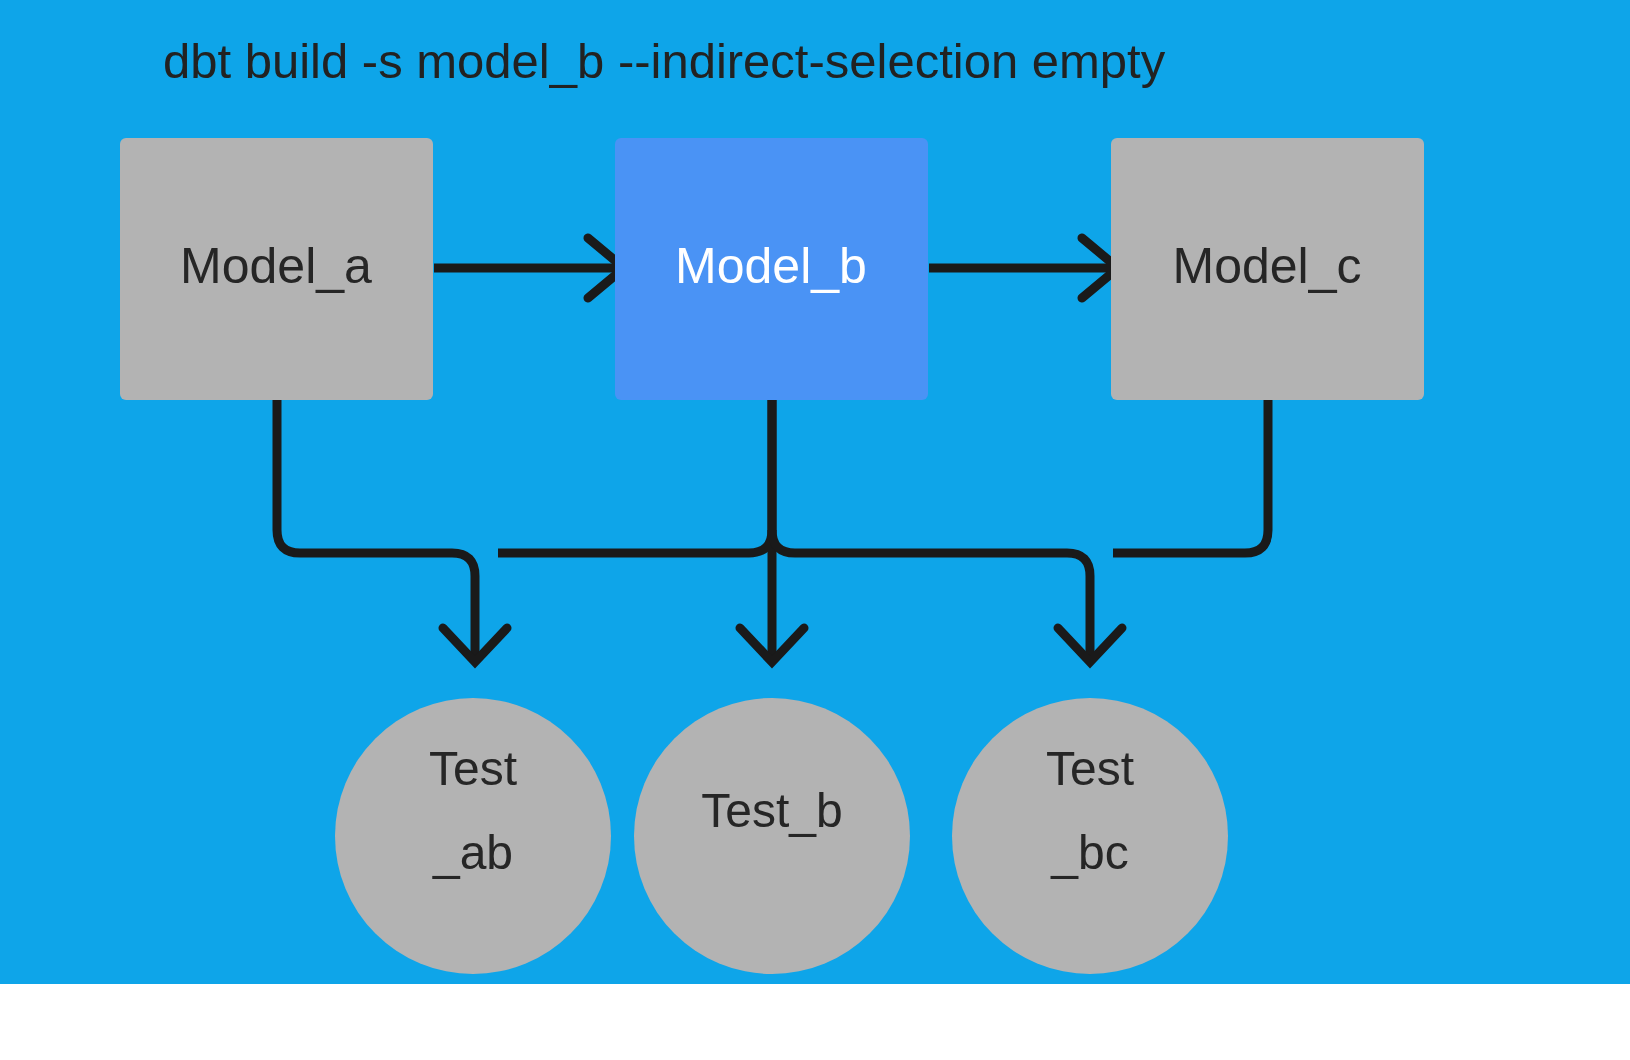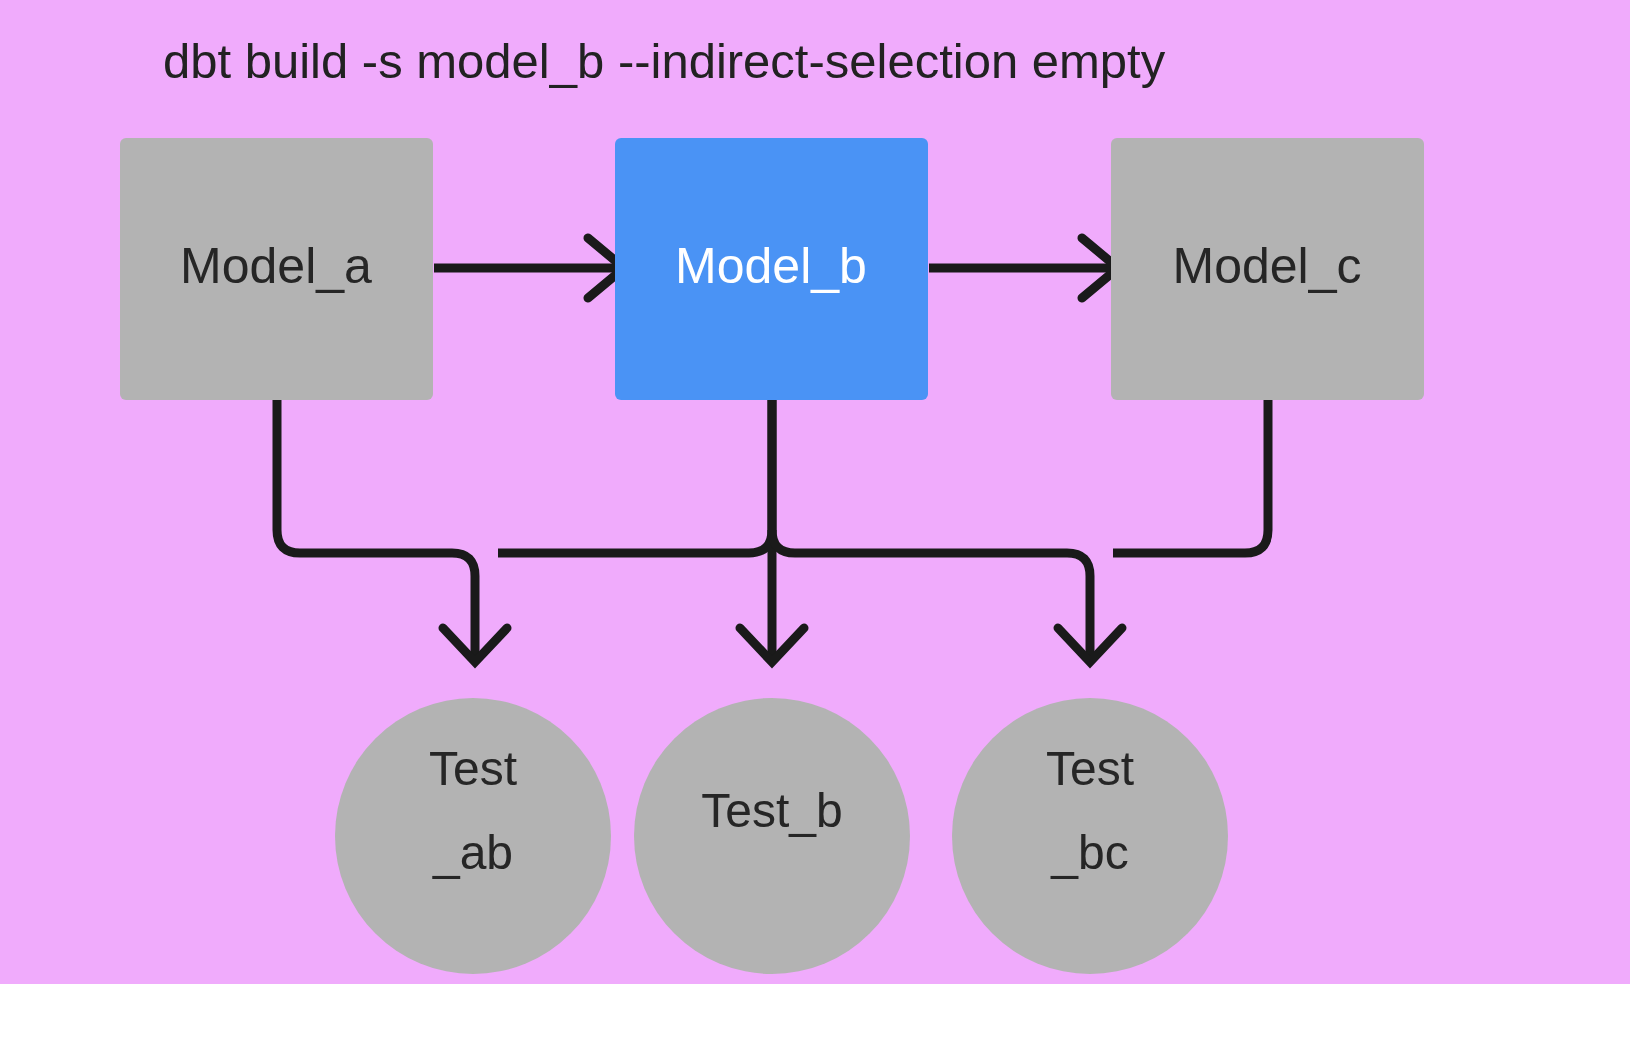--- a/index.html
+++ b/index.html
@@ -11,21 +11,21 @@
   body {
     width: 1630px;
     height: 1060px;
     font-family: "Liberation Sans", sans-serif;
     overflow: hidden;
   }
   #diagram-root {
     position: relative;
     width: 1630px;
     height: 984px;
-    background: #f0abfc;
+    background: #0ea5e9;
   }
   svg#diagram-canvas {
     position: absolute;
     left: 0;
     top: 0;
     width: 1630px;
     height: 1060px;
     display: block;
   }
   .node-box-shape {

